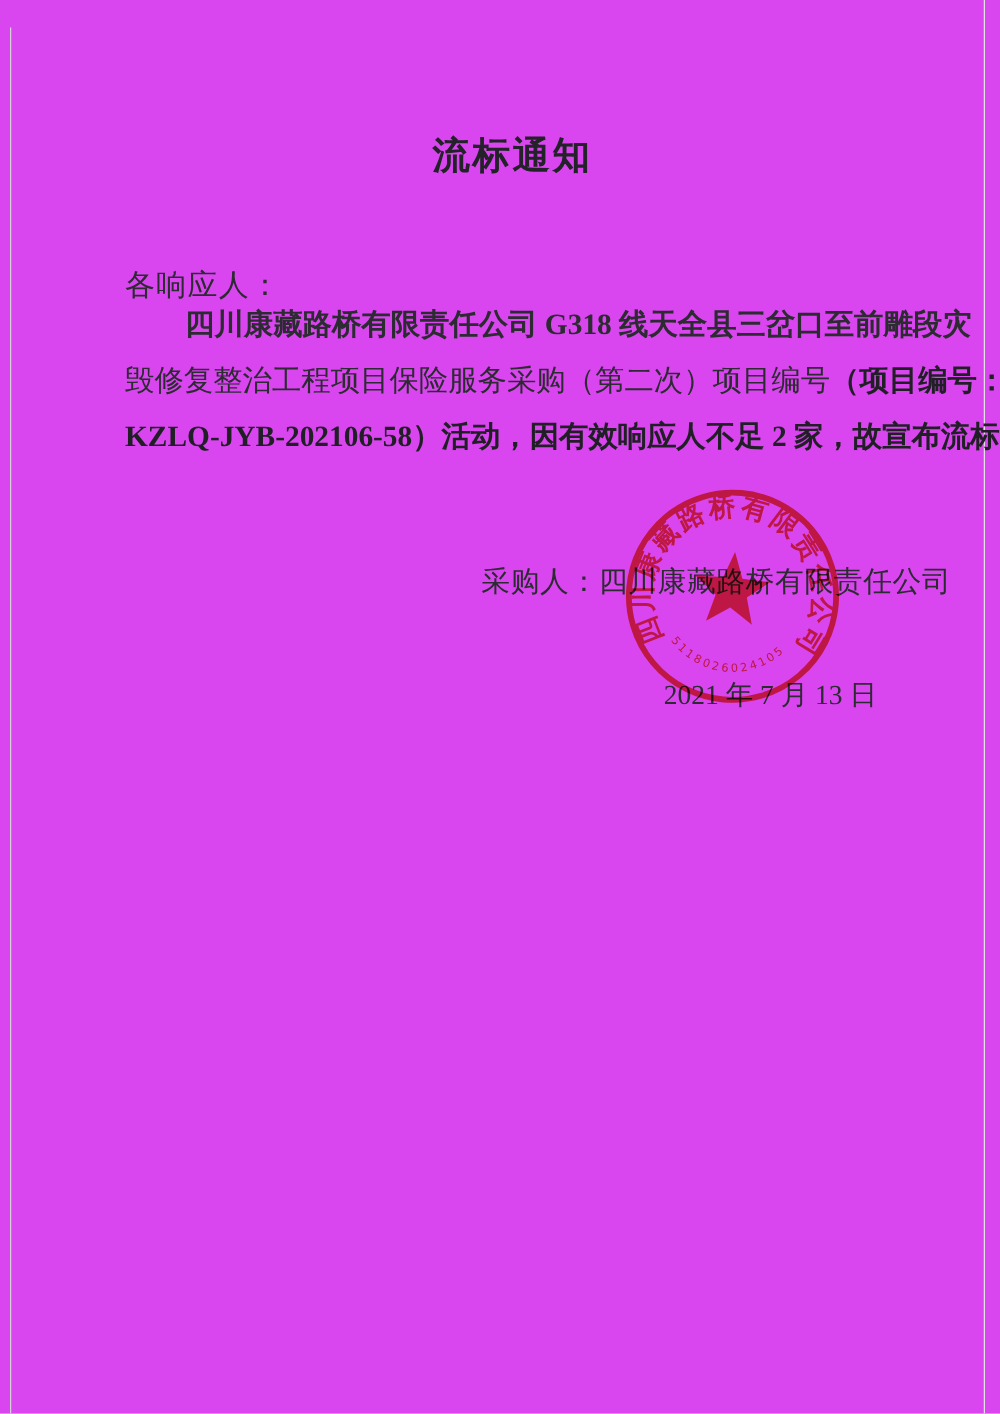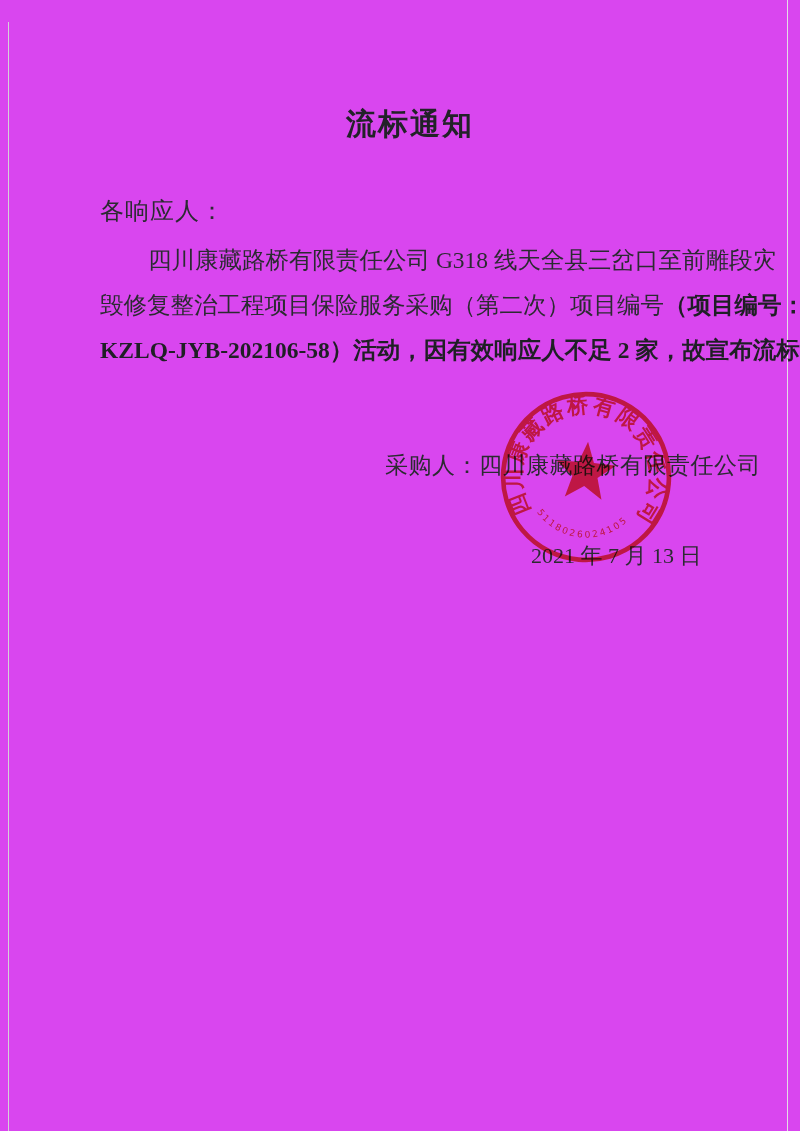--- a/index.html
+++ b/index.html
@@ -25,33 +25,33 @@
   }
   .doc-title{
     position:absolute;top:104px;left:0;width:800px;
     text-align:center;
     transform:translateX(10px);
     font-size:30px;font-weight:bold;
     letter-spacing:2px;
     color:#222228;
   }
   .salutation{
-    position:absolute;left:100px;top:195px;
+    position:absolute;left:100px;top:212px;
     font-size:24px;
     letter-spacing:1px;
   }
   .body-block{
     position:absolute;left:100px;top:238px;width:650px;
   }
   .body-line{
     height:45px;line-height:45px;
     font-size:23.5px;
     white-space:nowrap;
   }
-  .body-line.indent{padding-left:48px;}
+  .body-line.indent{padding-left:48px;font-weight:bold;}
   .body-line .bold-part{font-weight:bold;color:#1f1f25;}
   .signature-line{
     position:absolute;left:385px;top:450px;
     font-size:23px;
     letter-spacing:0.5px;
     white-space:nowrap;
   }
   .date-line{
     position:absolute;left:531px;top:541px;
     font-size:22px;

